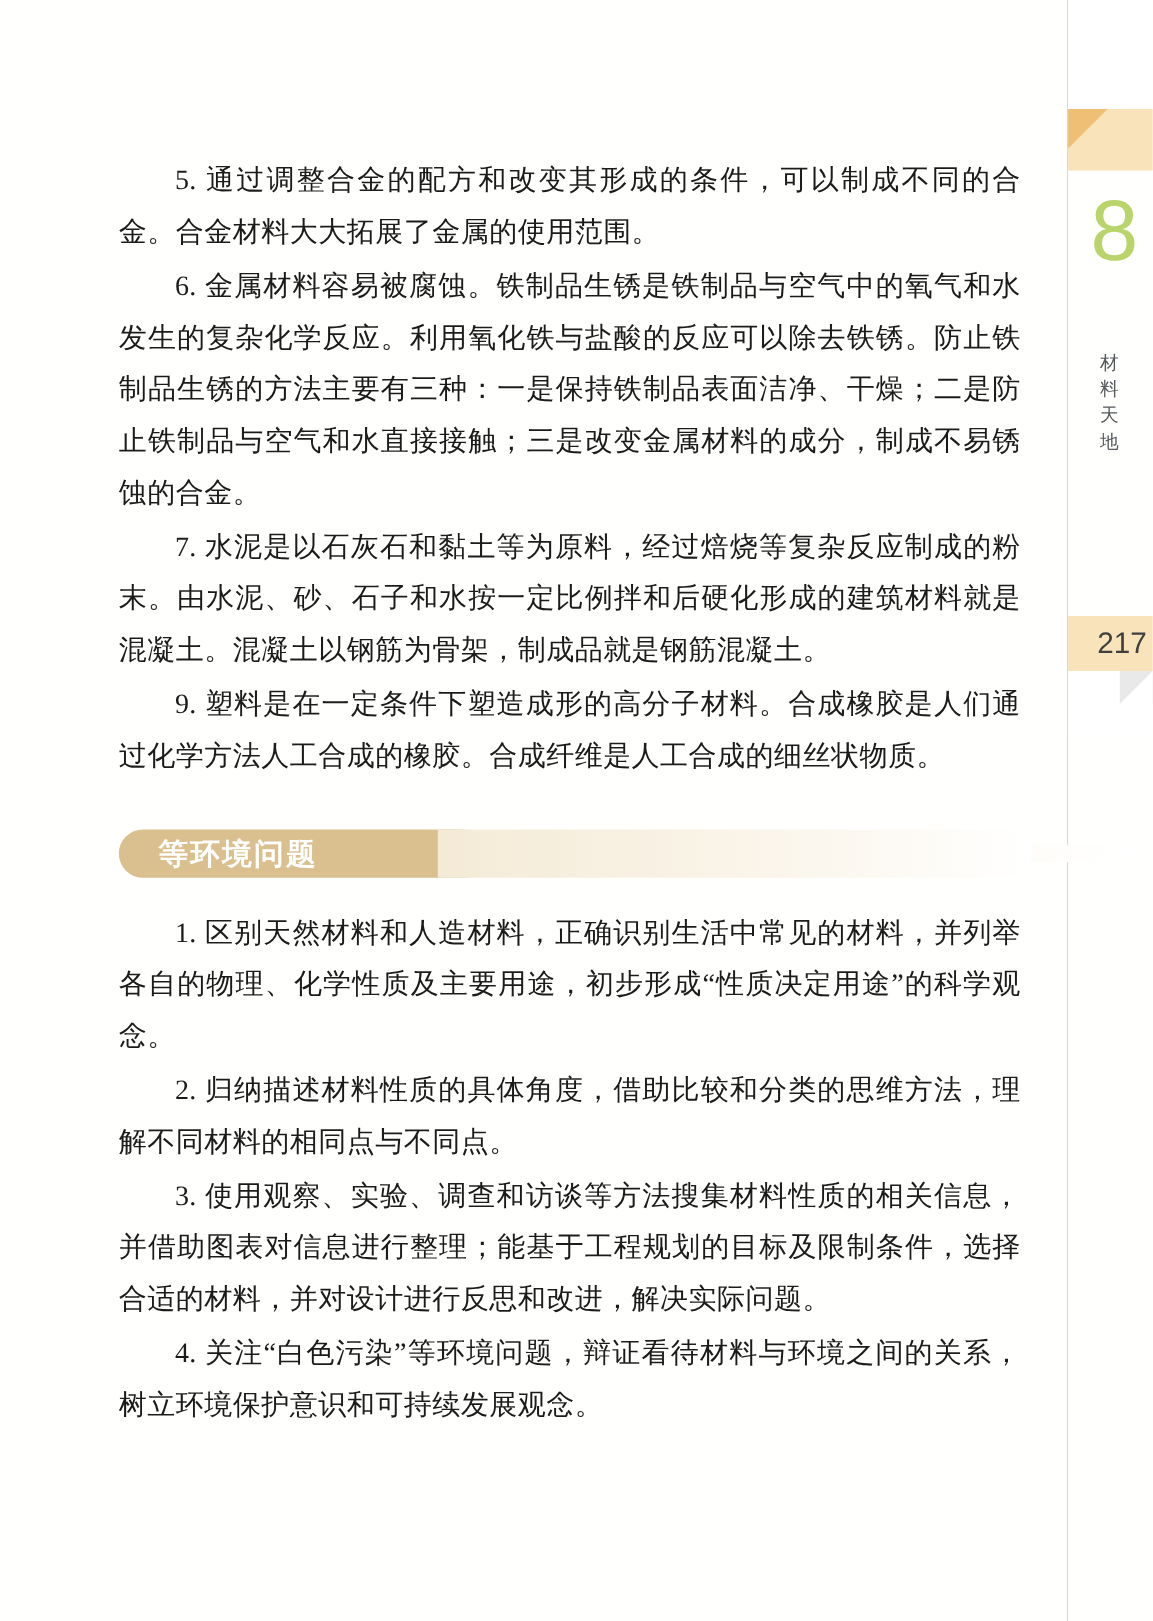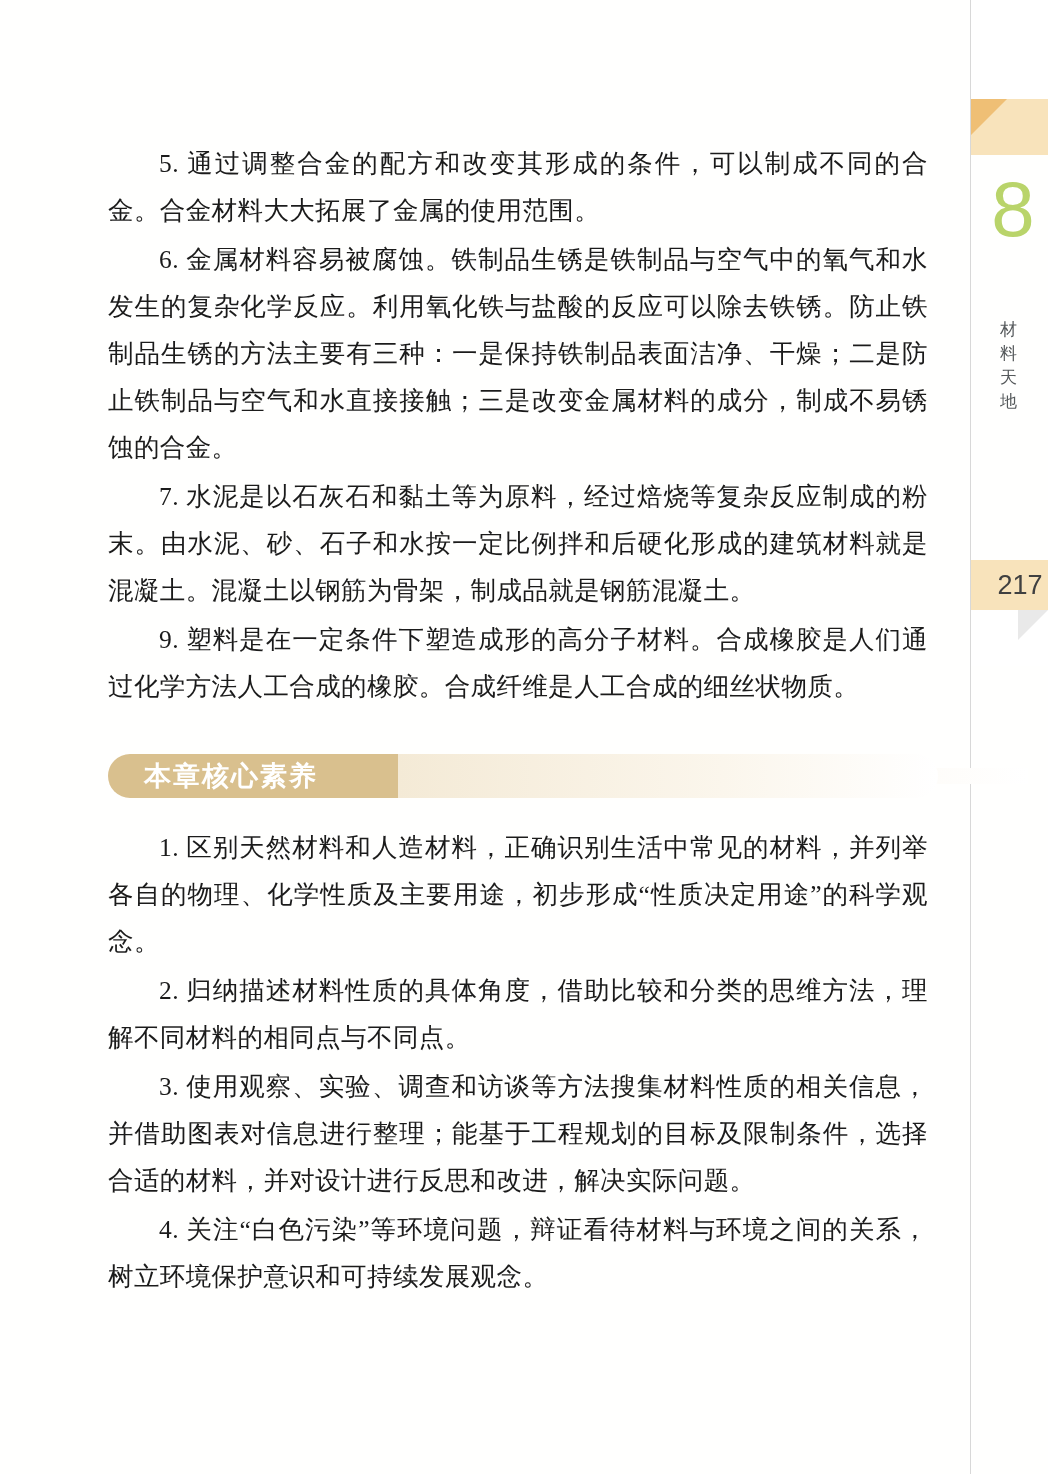--- a/index.html
+++ b/index.html
@@ -214,21 +214,21 @@
   <div class="content">
 
     <p class="para">5. 通过调整合金的配方和改变其形成的条件，可以制成不同的合金。合金材料大大拓展了金属的使用范围。</p>
     <p class="para">6. 金属材料容易被腐蚀。铁制品生锈是铁制品与空气中的氧气和水发生的复杂化学反应。利用氧化铁与盐酸的反应可以除去铁锈。防止铁制品生锈的方法主要有三种：一是保持铁制品表面洁净、干燥；二是防止铁制品与空气和水直接接触；三是改变金属材料的成分，制成不易锈蚀的合金。</p>
     <p class="para">7. 水泥是以石灰石和黏土等为原料，经过焙烧等复杂反应制成的粉末。由水泥、砂、石子和水按一定比例拌和后硬化形成的建筑材料就是混凝土。混凝土以钢筋为骨架，制成品就是钢筋混凝土。</p>
     <p class="para">9. 塑料是在一定条件下塑造成形的高分子材料。合成橡胶是人们通过化学方法人工合成的橡胶。合成纤维是人工合成的细丝状物质。</p>
 
     <div class="banner">
       <div class="banner-bar2"></div>
       <div class="banner-bg"></div>
-      <div class="banner-text">本章核心素养</div>
+      <div class="banner-text">等环境问题</div>
     </div>
 
     <p class="para">1. 区别天然材料和人造材料，正确识别生活中常见的材料，并列举各自的物理、化学性质及主要用途，初步形成“性质决定用途”的科学观念。</p>
     <p class="para">2. 归纳描述材料性质的具体角度，借助比较和分类的思维方法，理解不同材料的相同点与不同点。</p>
     <p class="para">3. 使用观察、实验、调查和访谈等方法搜集材料性质的相关信息，并借助图表对信息进行整理；能基于工程规划的目标及限制条件，选择合适的材料，并对设计进行反思和改进，解决实际问题。</p>
     <p class="para">4. 关注“白色污染”等环境问题，辩证看待材料与环境之间的关系，树立环境保护意识和可持续发展观念。</p>
 
   </div>
 </div>
 

